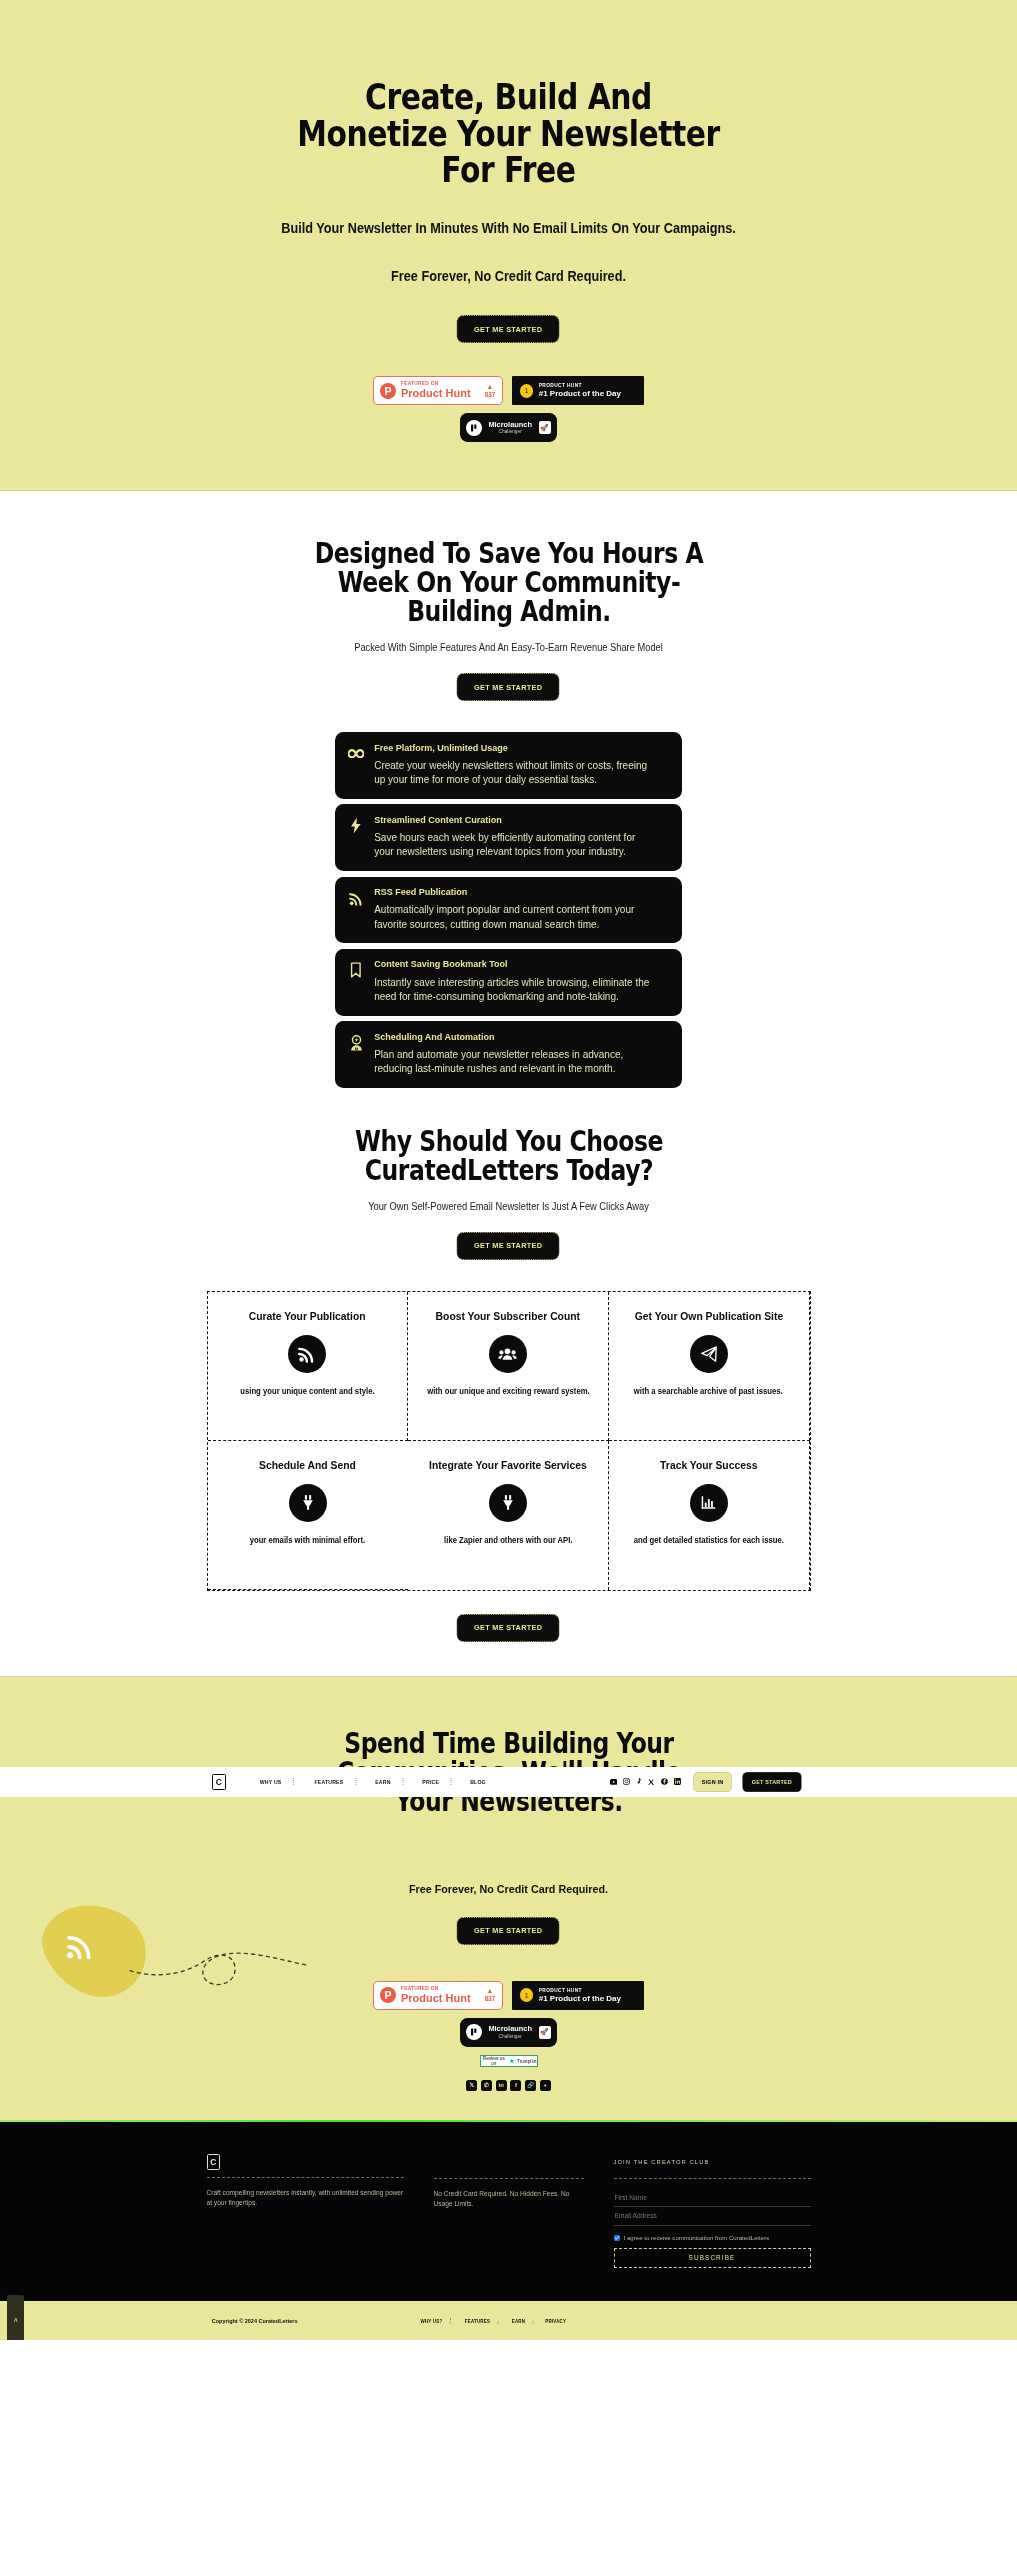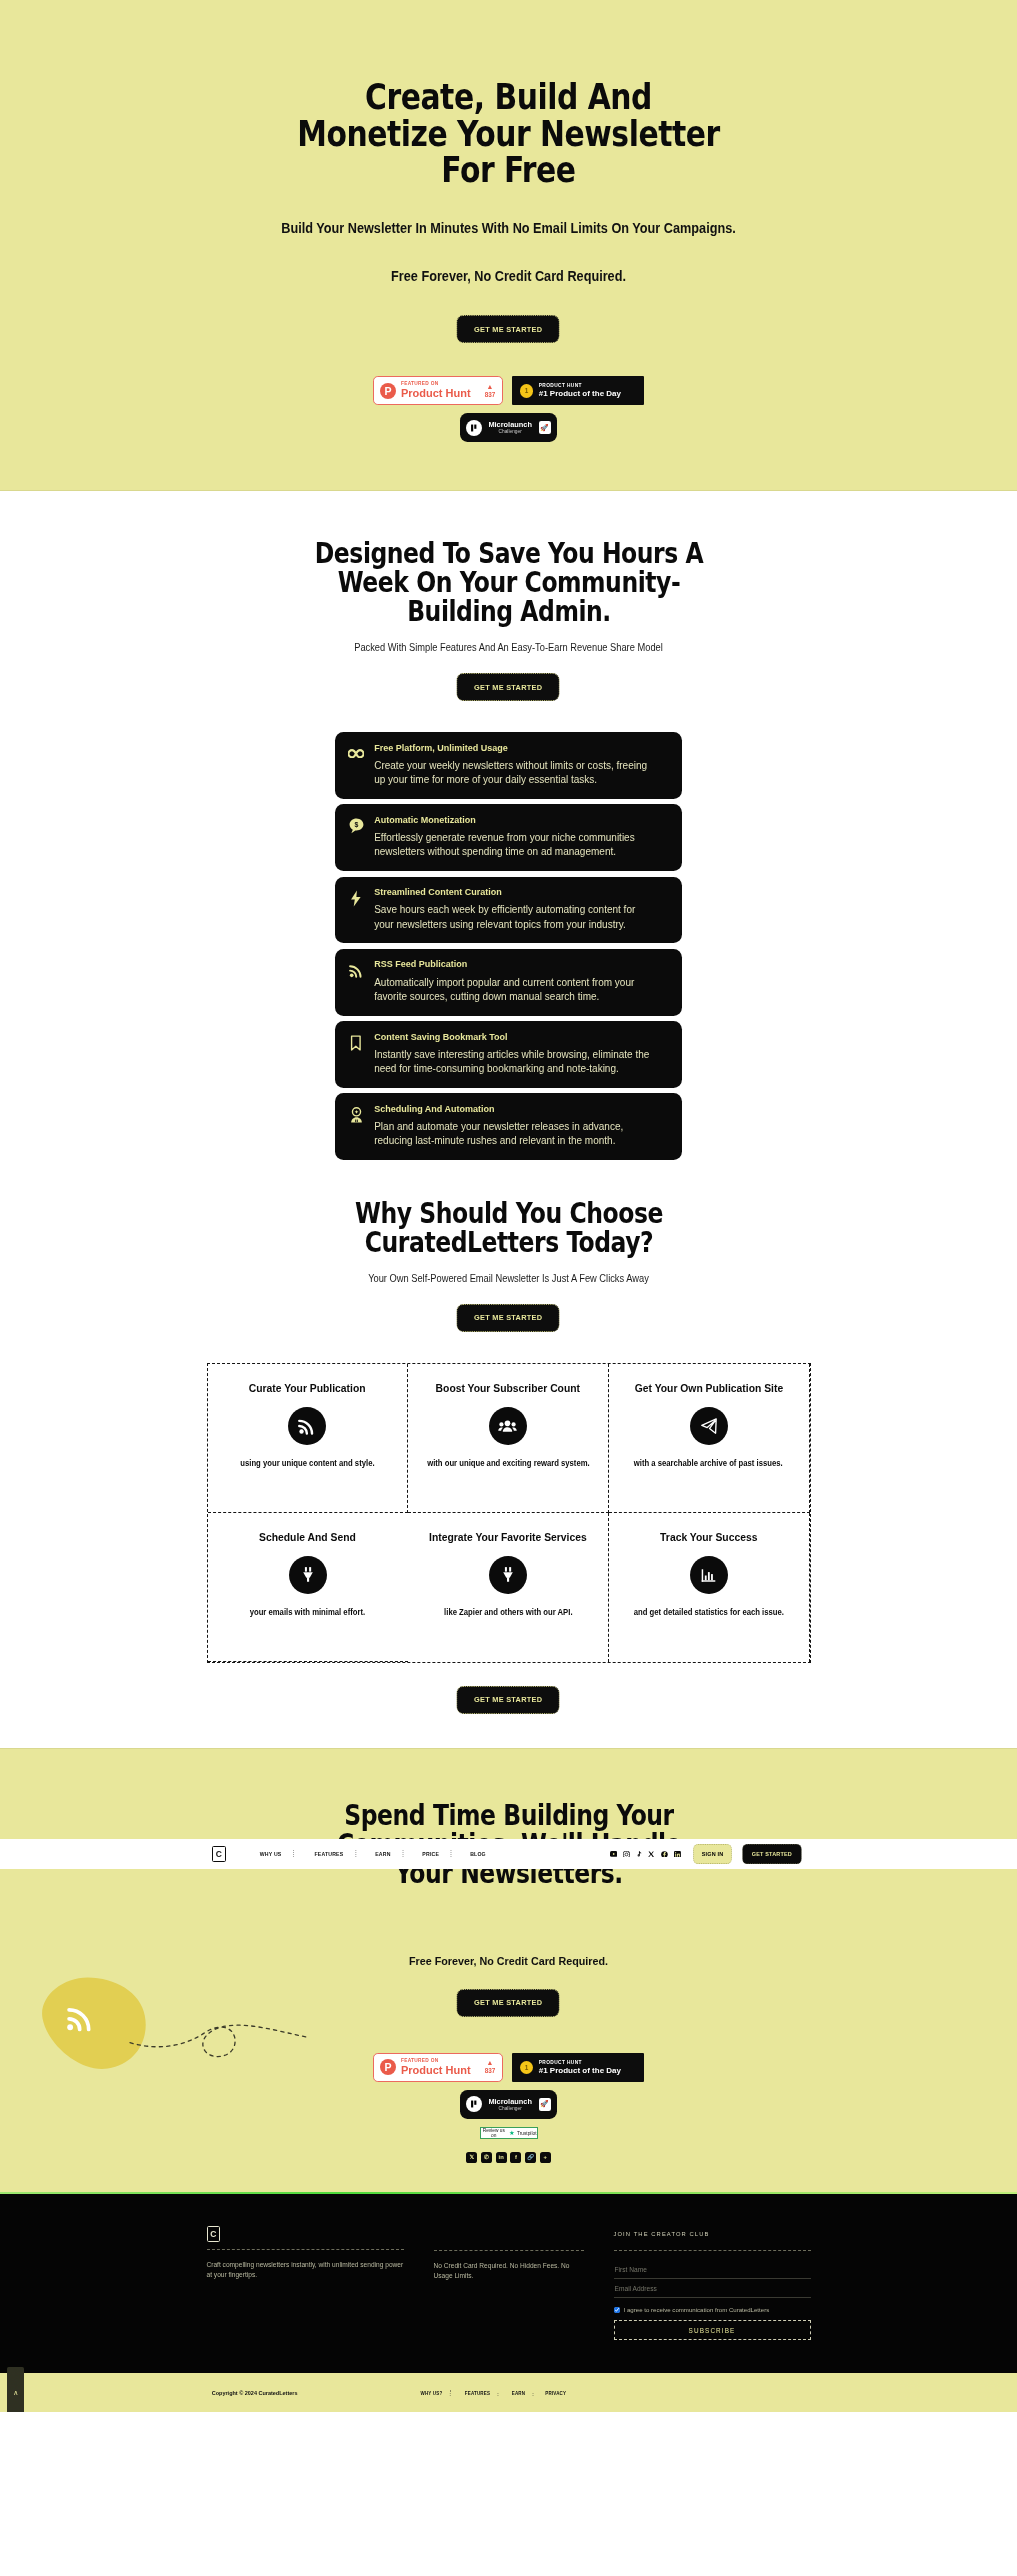--- a/index.html
+++ b/index.html
@@ -298,32 +298,20 @@
           <svg width="16" height="9.5" viewBox="0 0 30 18" aria-hidden="true">
             <path d="M7.5 2.2a6.8 6.8 0 100 13.6c3.6 0 5.4-2.9 7.5-6.8 2.1-3.9 3.9-6.8 7.5-6.8a6.8 6.8 0 110 13.6c-3.6 0-5.4-2.9-7.5-6.8C12.9 5.1 11.1 2.2 7.5 2.2z" fill="none" stroke="#e8e79b" stroke-width="4"></path>
           </svg>
         </div>
         <div class="feat-body">
           <h4>Free Platform, Unlimited Usage</h4>
           <p>Create your weekly newsletters without limits or costs, freeing up your time for more of your daily essential tasks.</p>
         </div>
       </div>
 
-      <div class="feat-card">
-        <div class="feat-ico">
-          <svg width="15" height="16" viewBox="0 0 28 30" aria-hidden="true">
-            <path d="M14 1C6.8 1 1 6.1 1 12.4c0 4 2.4 7.6 6 9.6l-2.6 6.6 7.4-5.1c.7.1 1.4.1 2.2.1 7.2 0 13-5.1 13-11.2S21.2 1 14 1z" fill="#e8e79b"></path>
-            <text x="14" y="17" font-size="13" font-weight="700" text-anchor="middle" fill="#0b0b0b" font-family="Liberation Sans, sans-serif">$</text>
-          </svg>
-        </div>
-        <div class="feat-body">
-          <h4>Automatic Monetization</h4>
-          <p>Effortlessly generate revenue from your niche communities newsletters without spending time on ad management.</p>
-        </div>
-      </div>
 
       <div class="feat-card">
         <div class="feat-ico">
           <svg width="11.7" height="17" viewBox="0 0 22 32" aria-hidden="true">
             <path d="M13 1L2 18h7L7 31 20 13h-8l1-12z" fill="#e8e79b"></path>
           </svg>
         </div>
         <div class="feat-body">
           <h4>Streamlined Content Curation</h4>
           <p>Save hours each week by efficiently automating content for your newsletters using relevant topics from your industry.</p>

